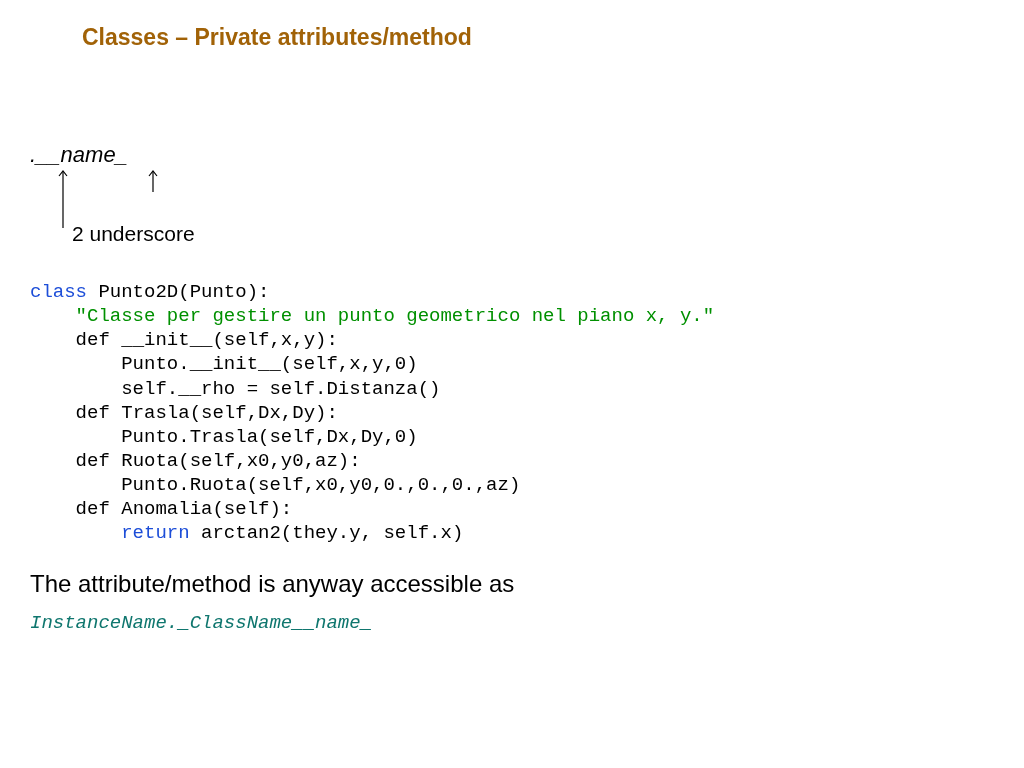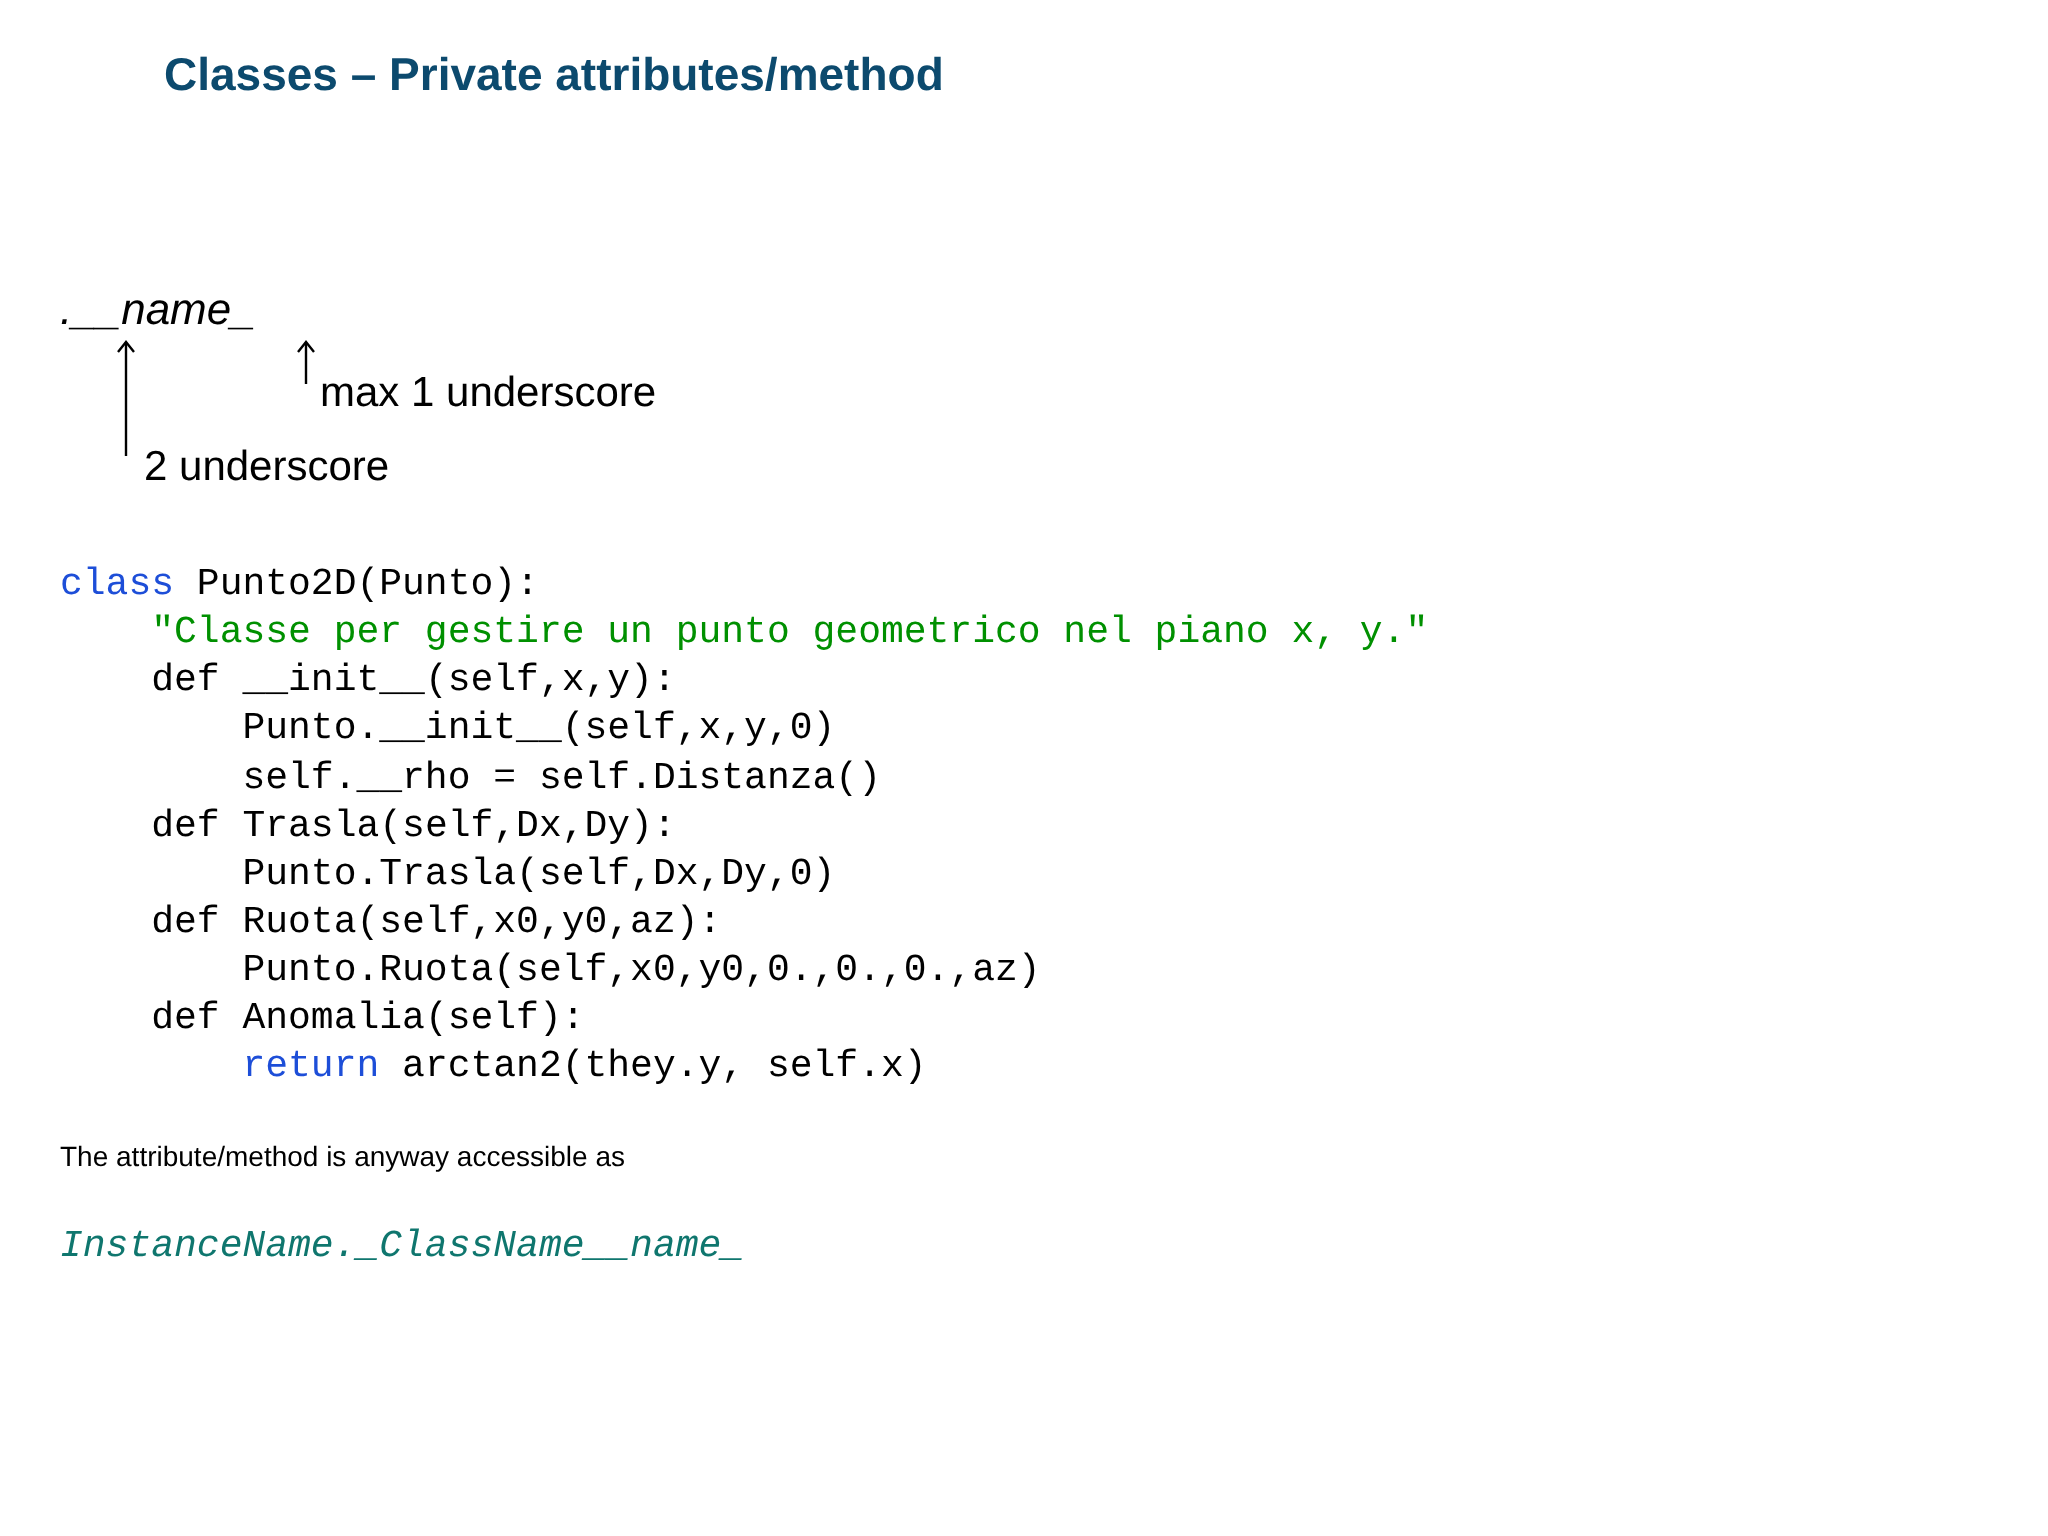--- a/index.html
+++ b/index.html
@@ -16,21 +16,21 @@
     width: 1024px;
     height: 768px;
     box-sizing: border-box;
   }
   .title {
     position: absolute;
     left: 82px;
     top: 24px;
     font-weight: bold;
     font-size: 23px;
-    color: #0c4a6e;
+    color: #a16207;
   }
   .intro {
     position: absolute;
     left: 30px;
     top: 80px;
     width: 950px;
     font-size: 22px;
     line-height: 1.3;
     text-align: justify;
     text-justify: inter-word;
@@ -72,21 +72,21 @@
     white-space: pre;
   }
   .kw-class { color: #1d4ed8; }
   .kw-def   { color: #000000; }
   .kw-ret   { color: #1d4ed8; }
   .docstr   { color: #009000; }
   .footer-text {
     position: absolute;
     left: 30px;
     top: 570px;
-    font-size: 14px;
+    font-size: 24px;
   }
   .access-pattern {
     position: absolute;
     left: 30px;
     top: 612px;
     font-family: "Courier New", monospace;
     font-style: italic;
     font-size: 19px;
     color: #0f766e;
   }
@@ -98,21 +98,20 @@
 
   <div class="title">Classes – Private attributes/method</div>
 
 
   <div class="name-pattern">.__name_</div>
 
   <svg class="arrow" style="left:146px; top:168px;" width="14" height="26">
     <line x1="7" y1="24" x2="7" y2="4"></line>
     <polyline points="3,8 7,3 11,8"></polyline>
   </svg>
-  <div class="annot-max1">max 1 underscore</div>
 
   <svg class="arrow" style="left:56px; top:168px;" width="14" height="62">
     <line x1="7" y1="60" x2="7" y2="4"></line>
     <polyline points="3,8 7,3 11,8"></polyline>
   </svg>
   <div class="annot-2u">2 underscore</div>
 
   <div class="codeblock"><span class="kw-class">class</span><span> Punto2D(Punto):</span>
 <span class="docstr">    "Classe per gestire un punto geometrico nel piano x, y."</span>
 <span class="kw-def">    def</span><span> __init__(self,x,y):</span>

